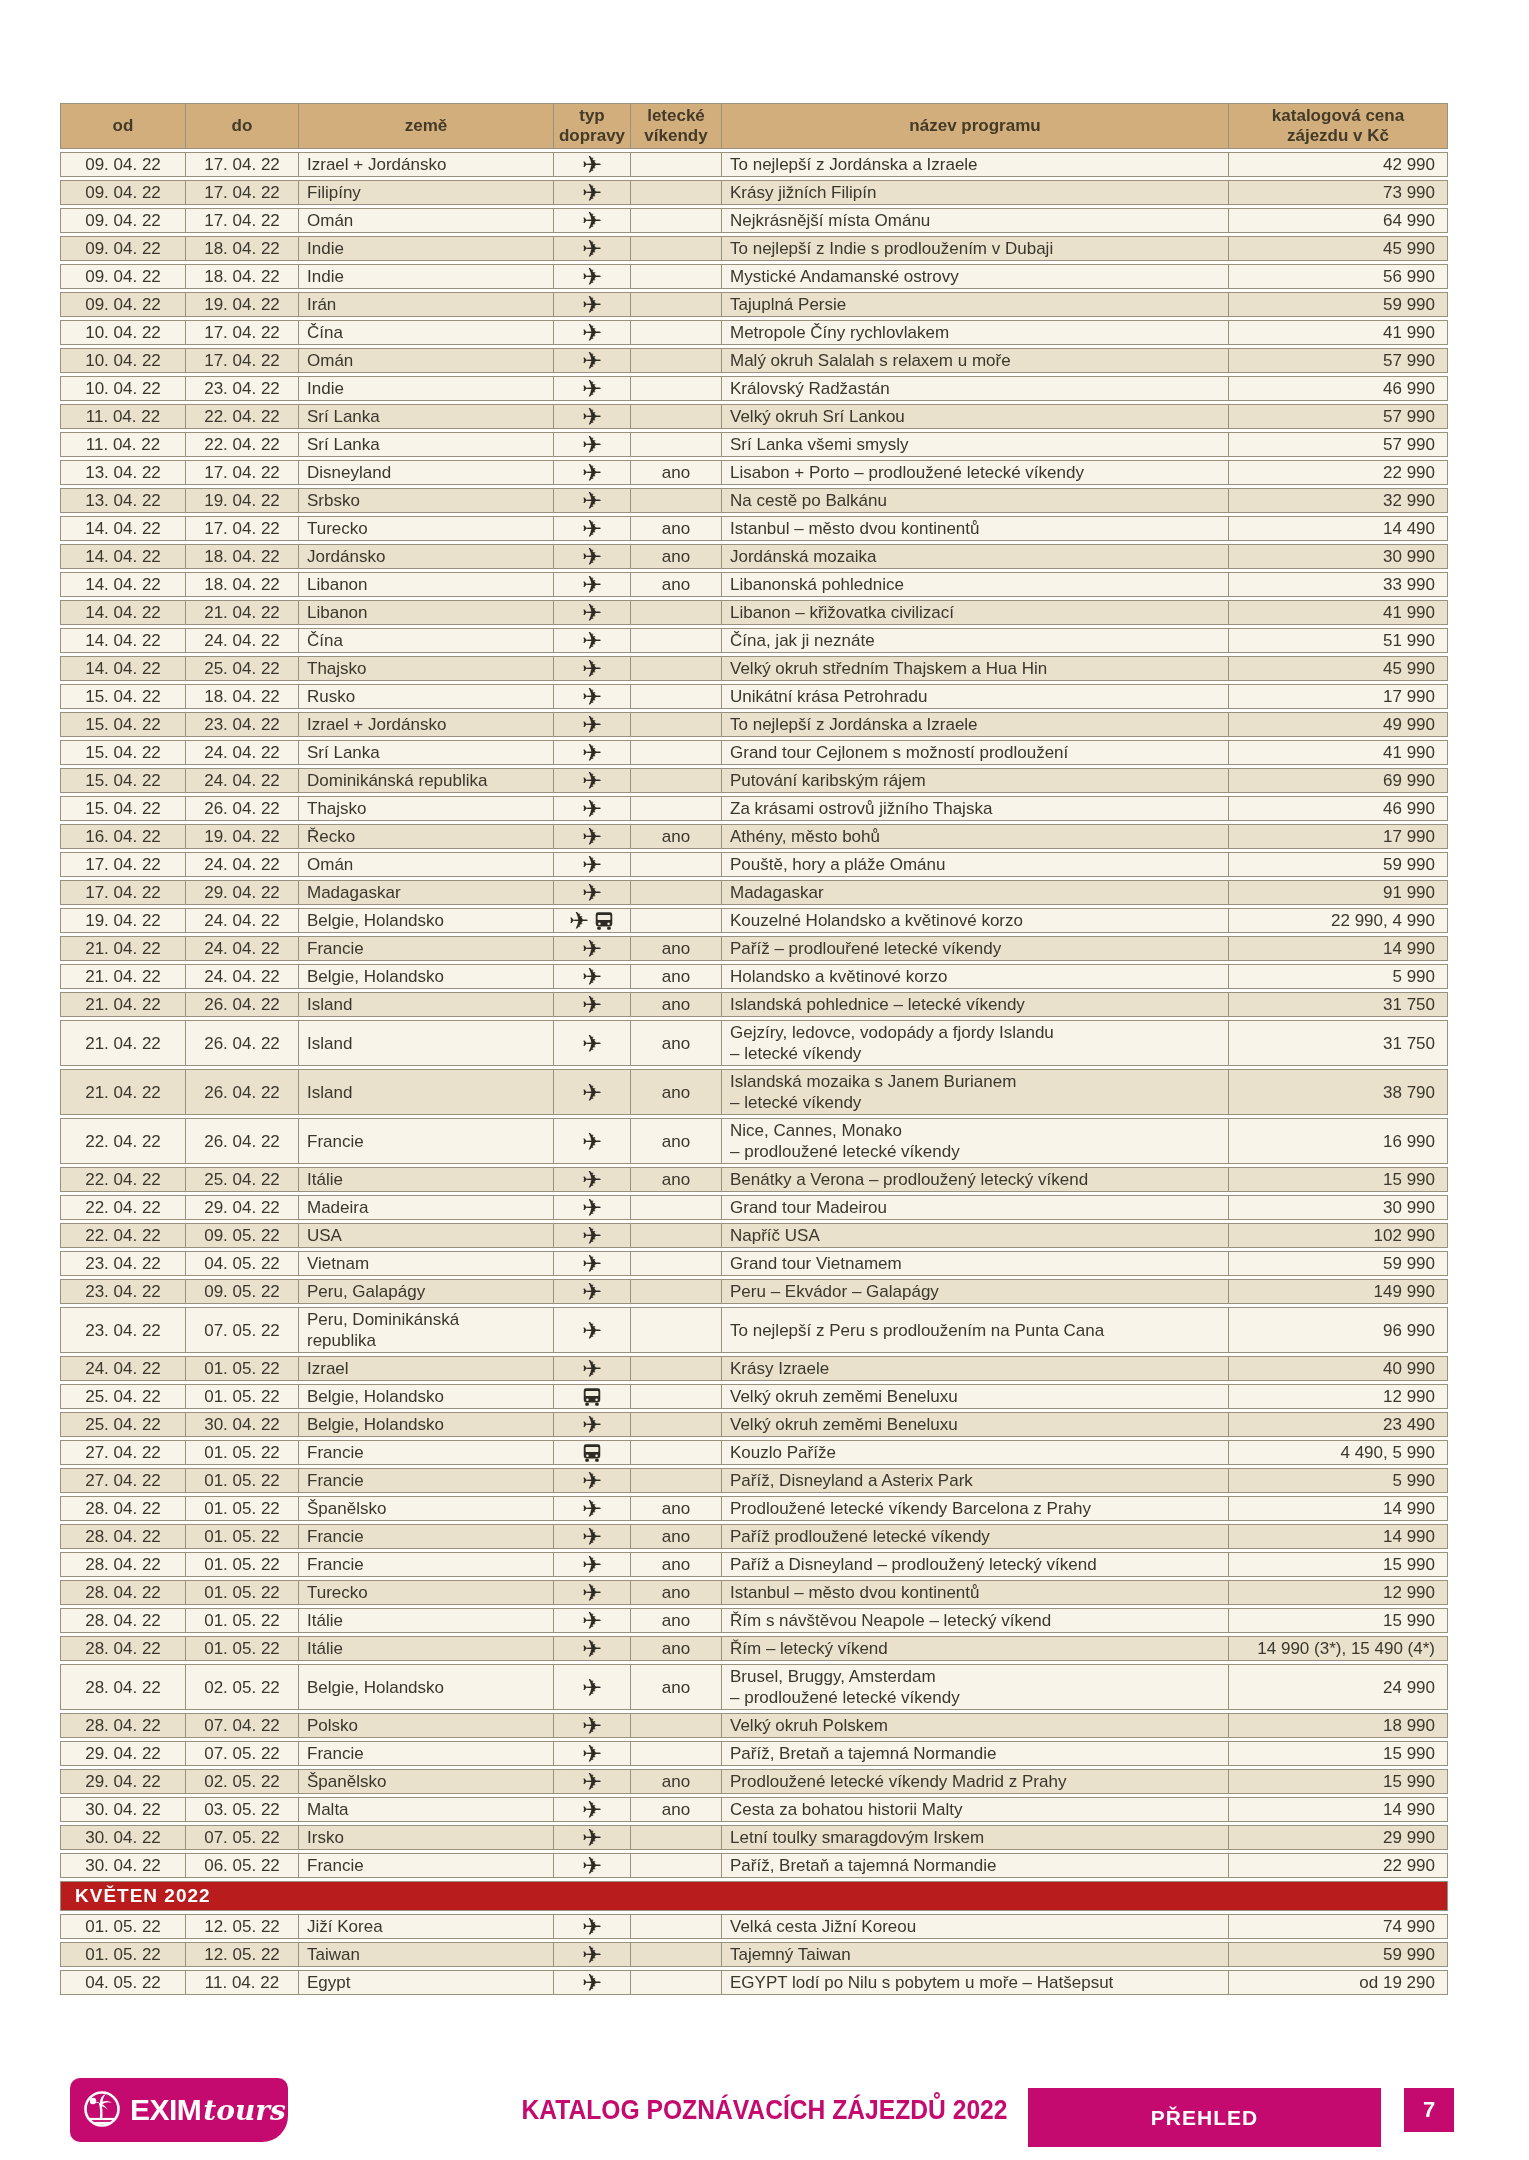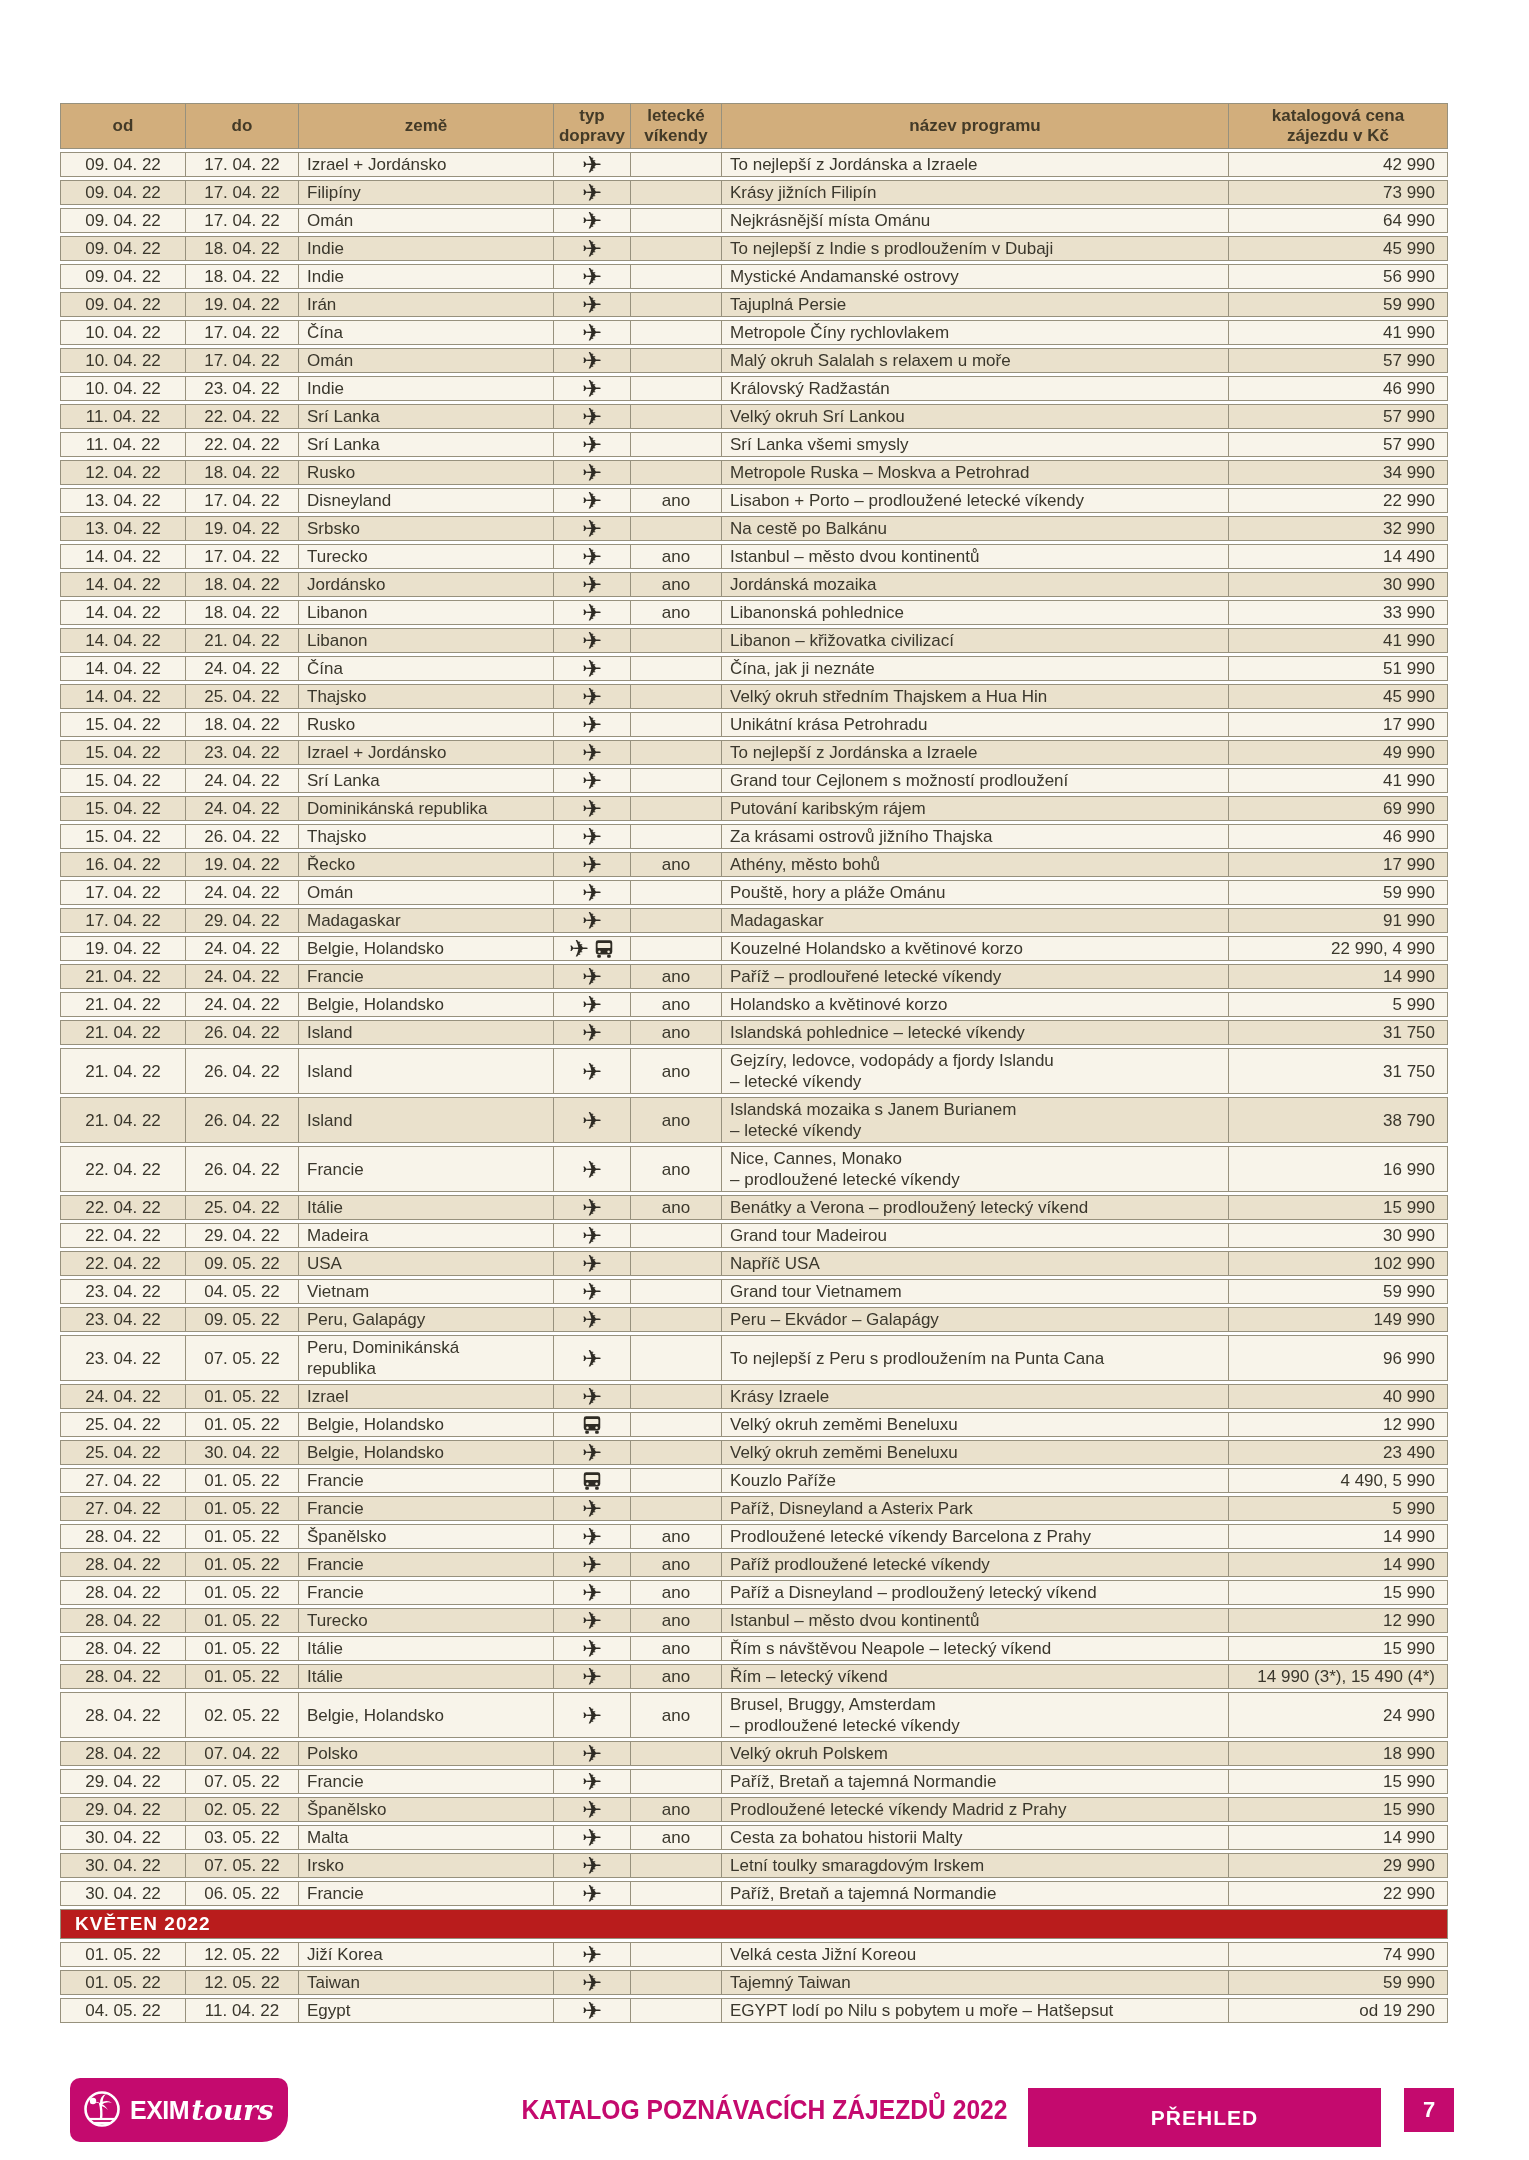--- a/index.html
+++ b/index.html
@@ -28,21 +28,21 @@
       letter-spacing:1px;line-height:22px;}
   .plane{font-size:24px;line-height:20px;color:#2e2b24;display:inline-block;
       vertical-align:middle;}
   .bus{display:inline-block;vertical-align:middle;margin-left:4px;line-height:0;}
   td.c-typ .bus:first-child{margin-left:0;}
 
   .footer-logo{position:absolute;left:70px;top:2078px;width:218px;height:64px;
       border-radius:10px 10px 26px 10px;display:flex;align-items:center;
       padding-left:10px;box-sizing:border-box;}
   .logo-emblem{width:44px;height:44px;flex:0 0 auto;margin-right:6px;}
-  .logo-exim{color:#fff;font-weight:bold;font-size:25px;letter-spacing:-0.5px;}
+  .logo-exim{color:#fff;font-weight:bold;font-size:30px;letter-spacing:-0.5px;}
   .logo-tours{color:#fff;font-style:italic;font-weight:bold;font-size:28px;
       font-family:"DejaVu Serif",serif;margin-left:2px;}
   .catalog-title{position:absolute;left:0;right:0;top:2094px;text-align:center;
       font-weight:bold;font-size:28px;letter-spacing:0;transform:scaleX(0.88);}
   .prehled-button{position:absolute;left:1028px;top:2088px;width:353px;height:59px;
       color:#fff;font-weight:bold;font-size:21px;display:flex;align-items:center;
       justify-content:center;letter-spacing:1px;transform-origin:left center;}
   .page-number{position:absolute;left:1404px;top:2088px;width:50px;height:44px;
       color:#fff;font-weight:bold;font-size:22px;display:flex;align-items:center;
       justify-content:center;}
@@ -169,29 +169,20 @@
         </tr>
         <tr class="light">
           <td class="c-od">11. 04. 22</td>
           <td class="c-do">22. 04. 22</td>
           <td class="c-zeme">Srí Lanka</td>
           <td class="c-typ"><span class="plane">✈</span></td>
           <td class="c-ano"></td>
           <td class="c-prog">Srí Lanka všemi smysly</td>
           <td class="c-cena">57 990</td>
         </tr>
-        <tr class="beige">
-          <td class="c-od">12. 04. 22</td>
-          <td class="c-do">18. 04. 22</td>
-          <td class="c-zeme">Rusko</td>
-          <td class="c-typ"><span class="plane">✈</span></td>
-          <td class="c-ano"></td>
-          <td class="c-prog">Metropole Ruska – Moskva a Petrohrad</td>
-          <td class="c-cena">34 990</td>
-        </tr>
         <tr class="light">
           <td class="c-od">13. 04. 22</td>
           <td class="c-do">17. 04. 22</td>
           <td class="c-zeme">Disneyland</td>
           <td class="c-typ"><span class="plane">✈</span></td>
           <td class="c-ano">ano</td>
           <td class="c-prog">Lisabon + Porto – prodloužené letecké víkendy</td>
           <td class="c-cena">22 990</td>
         </tr>
         <tr class="beige">

